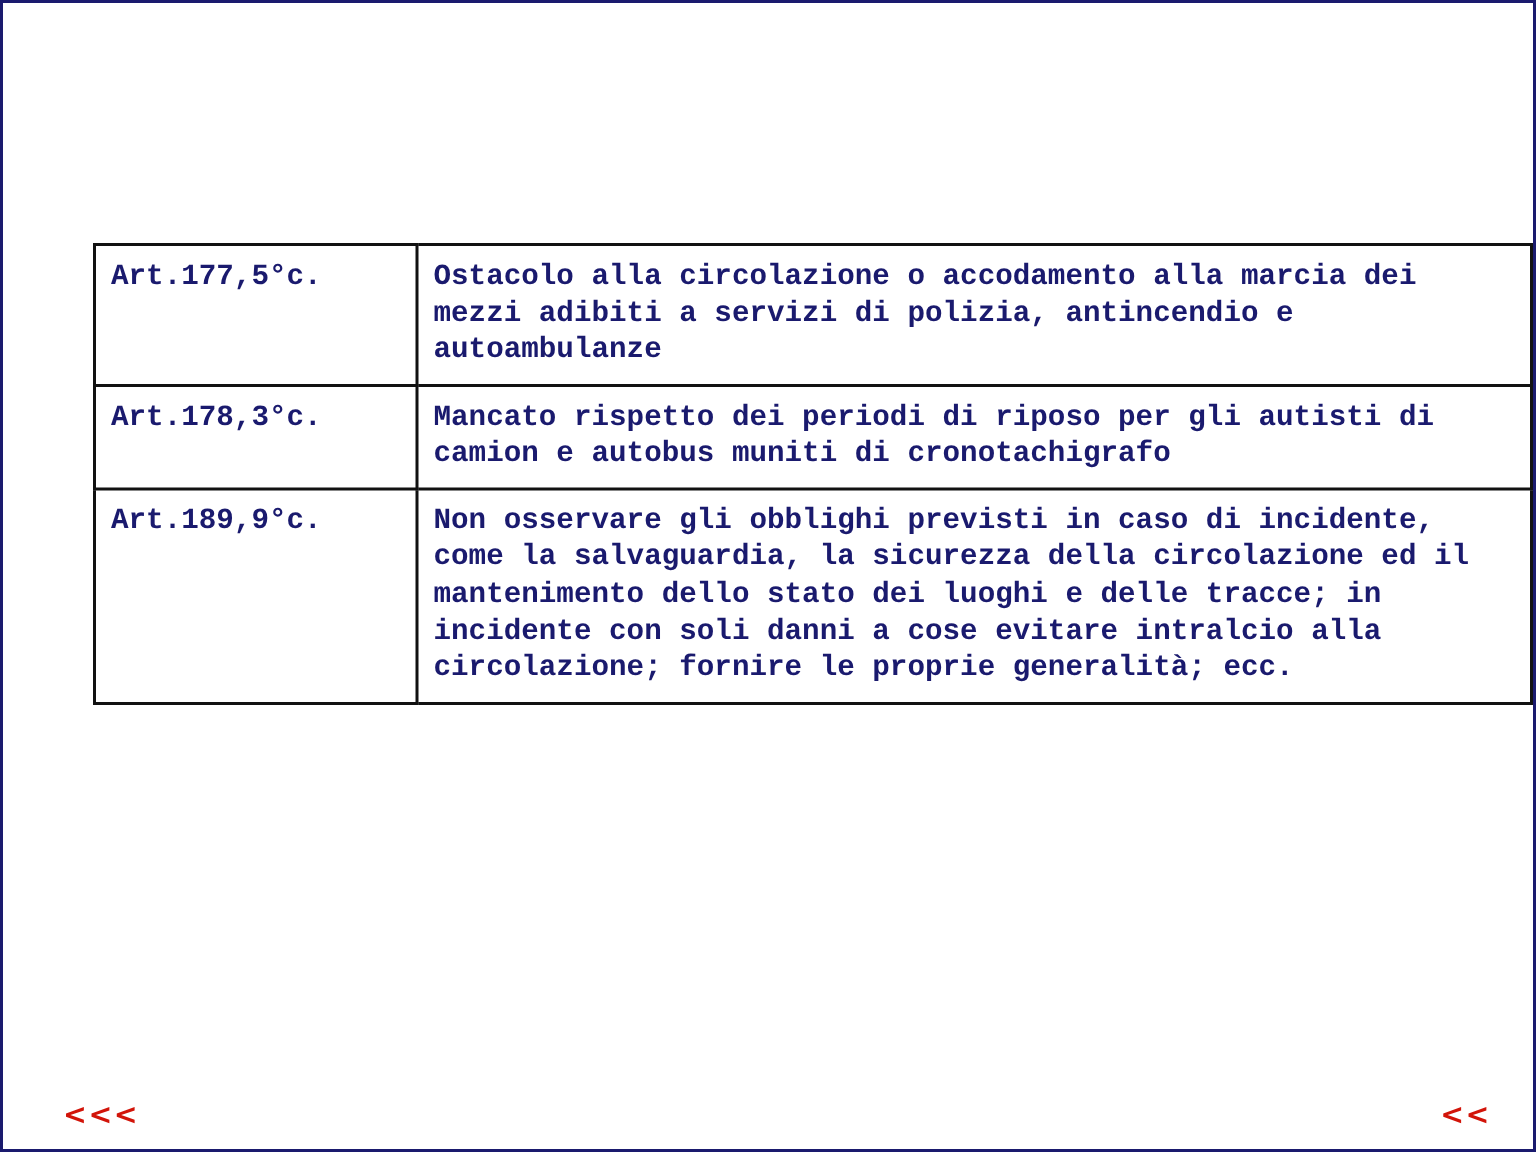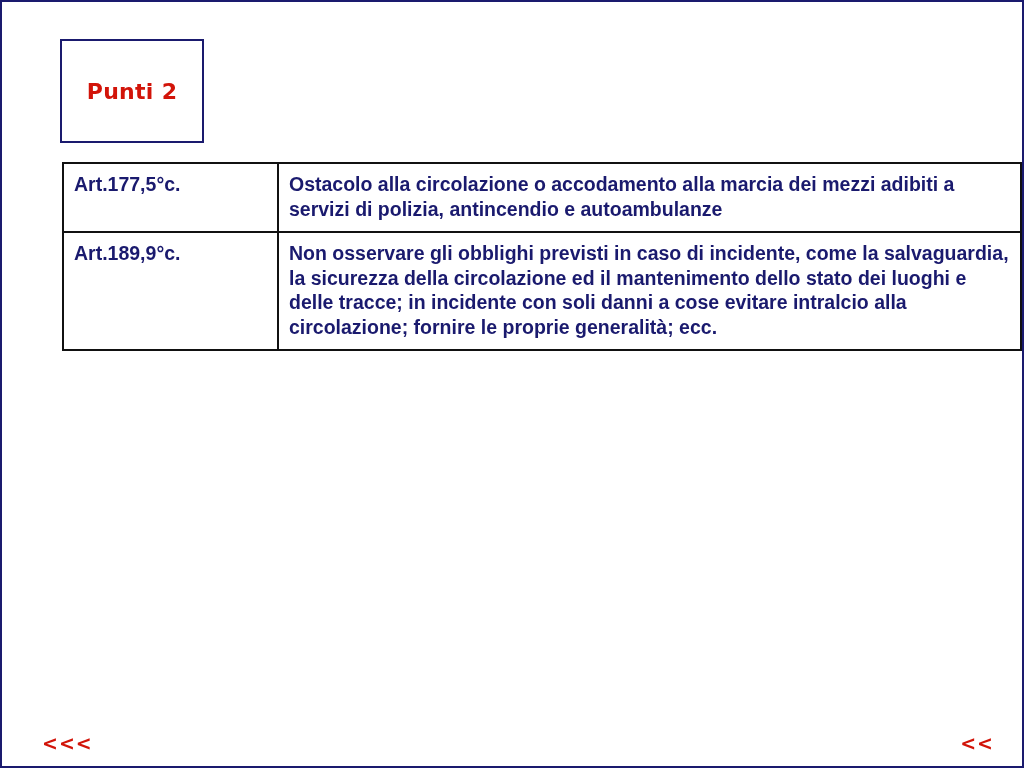--- a/index.html
+++ b/index.html
@@ -49,21 +49,21 @@
     table-layout: fixed;
   }
   table.main-table td {
     border: 2px solid #111111;
     vertical-align: top;
     padding: 8px 10px 10px 10px;
     color: #1a1a6e;
     font-size: 19.5px;
     font-weight: bold;
     line-height: 1.26;
-    font-family: Liberation Sans, sans-serif;
+    font-family: Liberation Mono, monospace;
   }
   td.col-art {
     width: 193px;
     white-space: nowrap;
   }
   td.col-desc {
     width: 721px;
   }
   .nav-left {
     position: absolute;
@@ -86,29 +86,30 @@
     letter-spacing: 1px;
     font-family: "DejaVu Sans", sans-serif;
     cursor: pointer;
   }
 </style>
 </head>
 <body>
 
 <div class="slide">
 
-  <div class="title-box">
-    <span class="title-text">Punti 2</span>
-  </div>
 
   <table class="main-table">
     <tbody>
       <tr>
         <td class="col-art">Art.177,5°c.</td>
         <td class="col-desc">Ostacolo alla circolazione o accodamento alla marcia dei mezzi adibiti a servizi di polizia, antincendio e autoambulanze</td>
+      </tr>
+      <tr>
+        <td class="col-art">Art.178,3°c.</td>
+        <td class="col-desc">Mancato rispetto dei periodi di riposo per gli autisti di camion e autobus muniti di cronotachigrafo</td>
       </tr>
       <tr>
         <td class="col-art">Art.189,9°c.</td>
         <td class="col-desc">Non osservare gli obblighi previsti in caso di incidente, come la salvaguardia, la sicurezza della circolazione ed il mantenimento dello stato dei luoghi e delle tracce; in incidente con soli danni a cose evitare intralcio alla circolazione; fornire le proprie generalità; ecc.</td>
       </tr>
     </tbody>
   </table>
 
   <div class="nav-left">&lt;&lt;&lt;</div>
   <div class="nav-right">&lt;&lt;</div>

